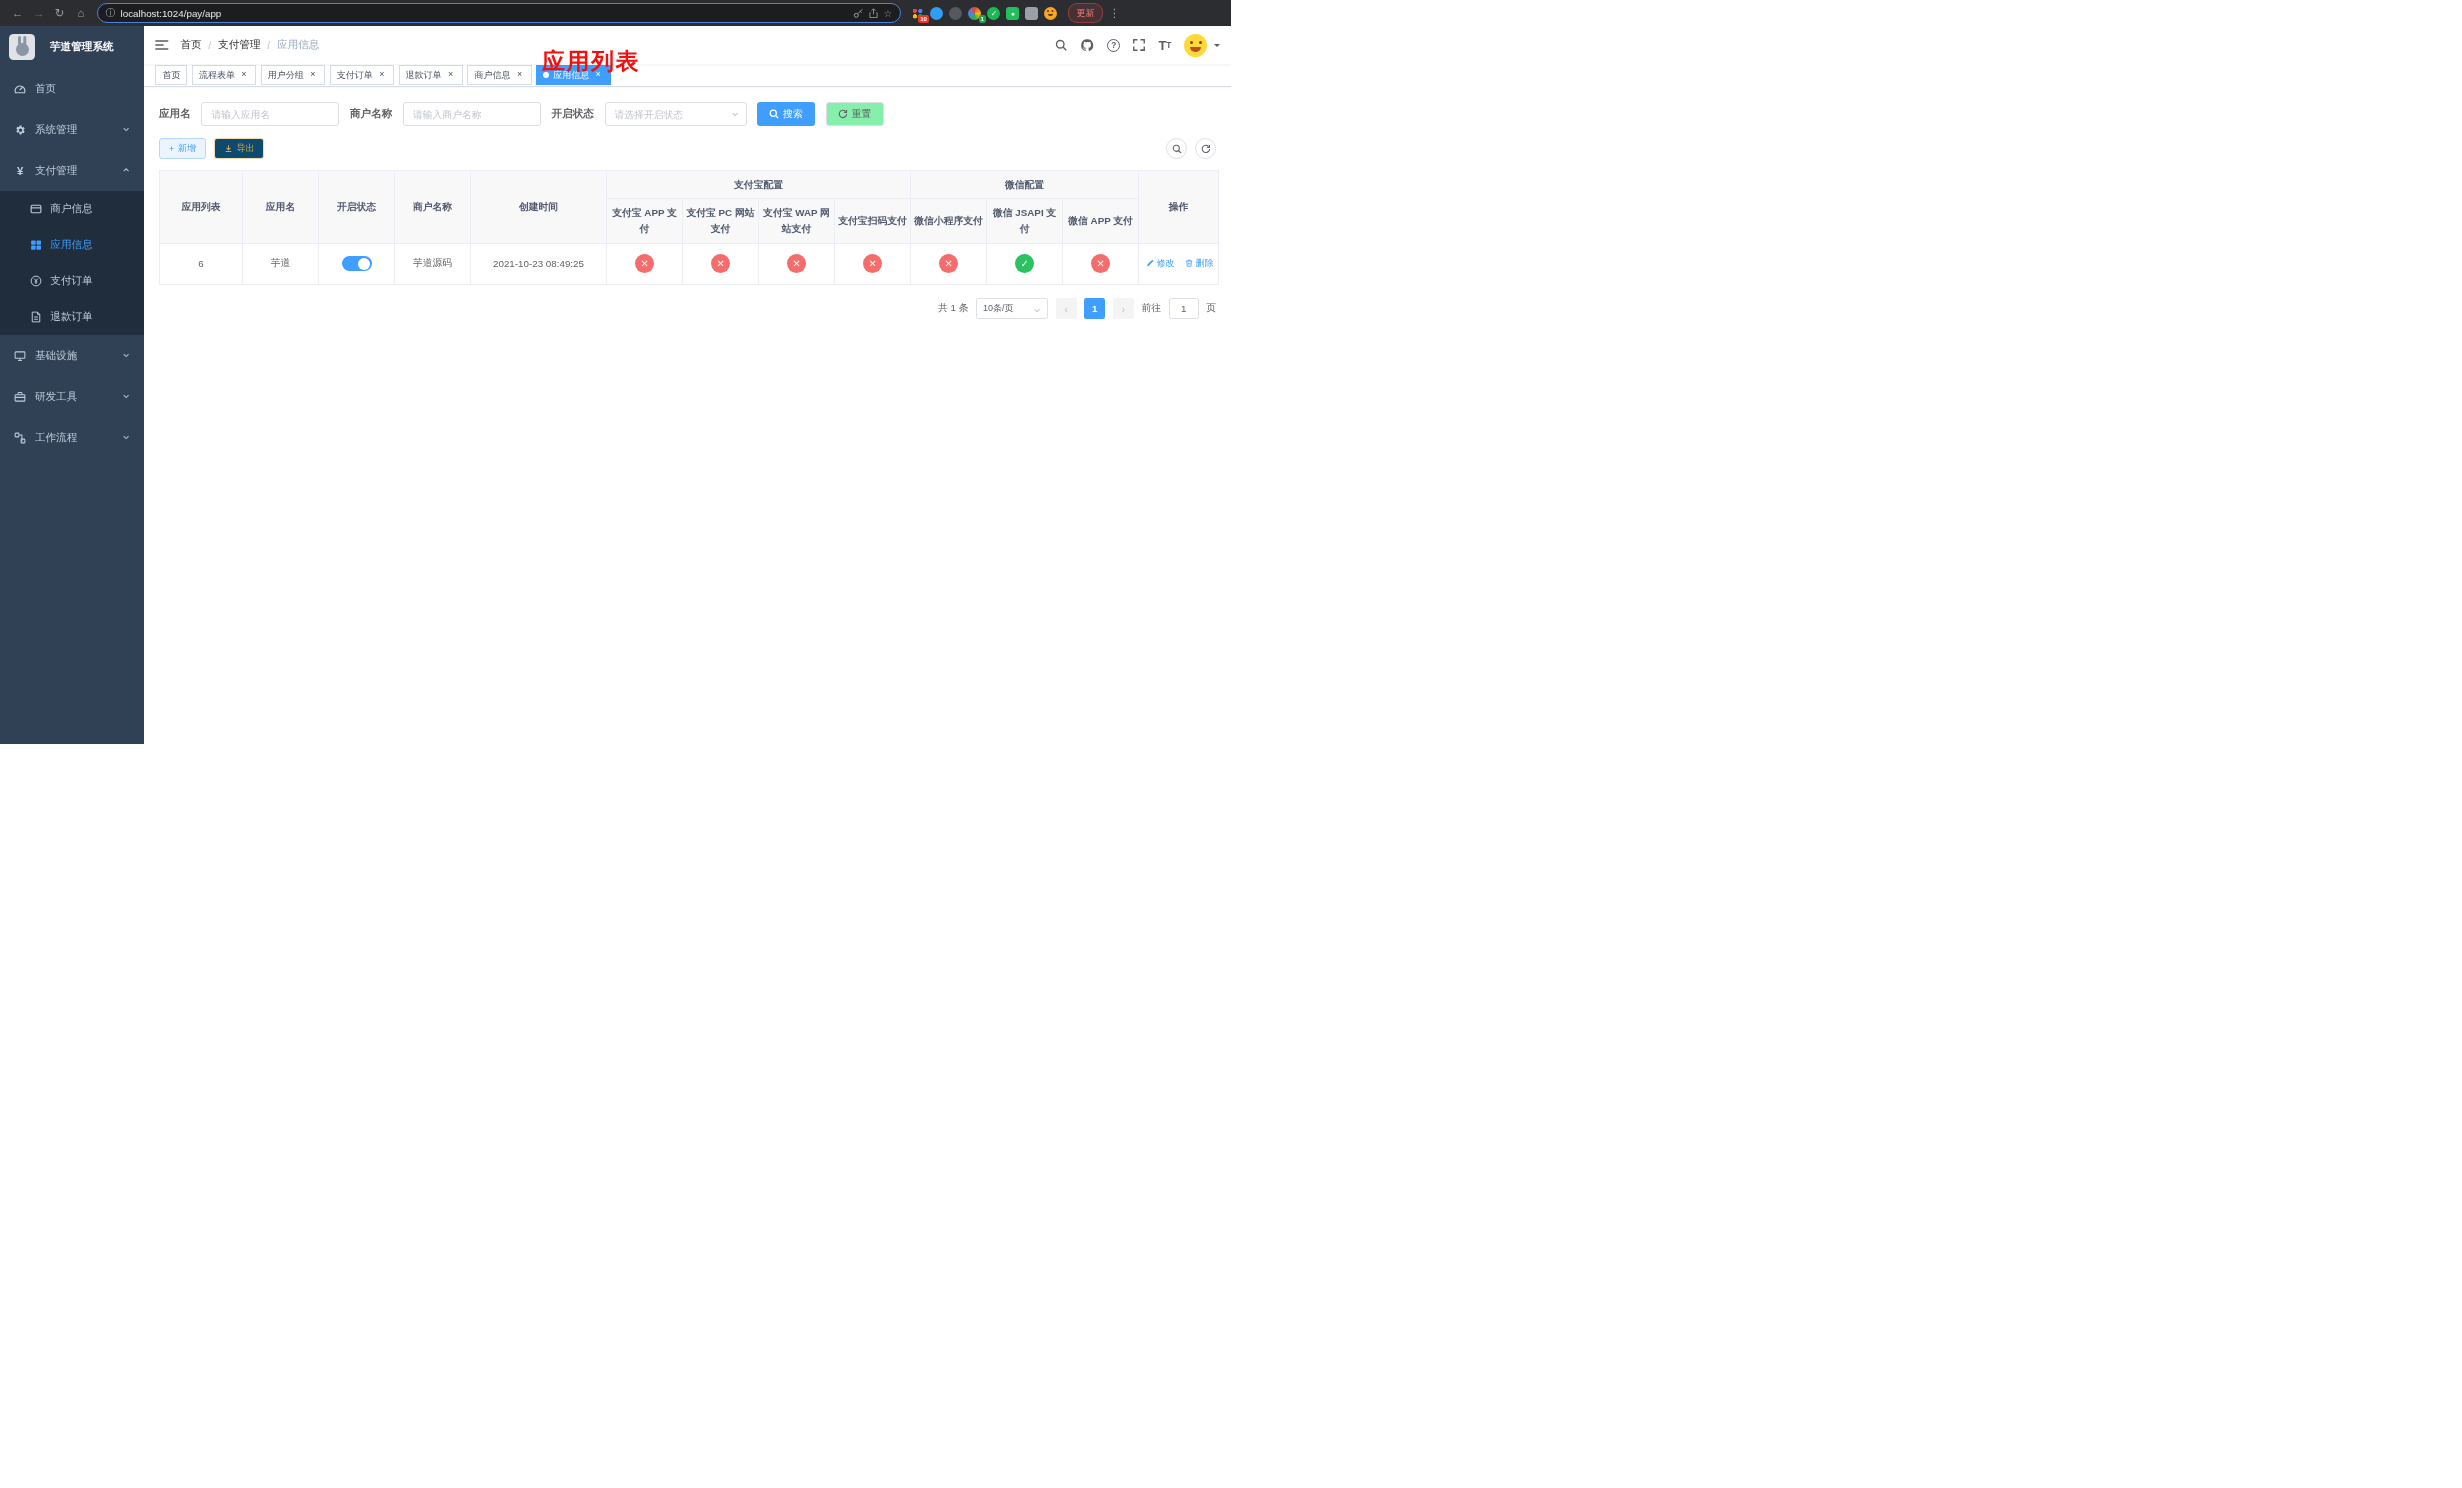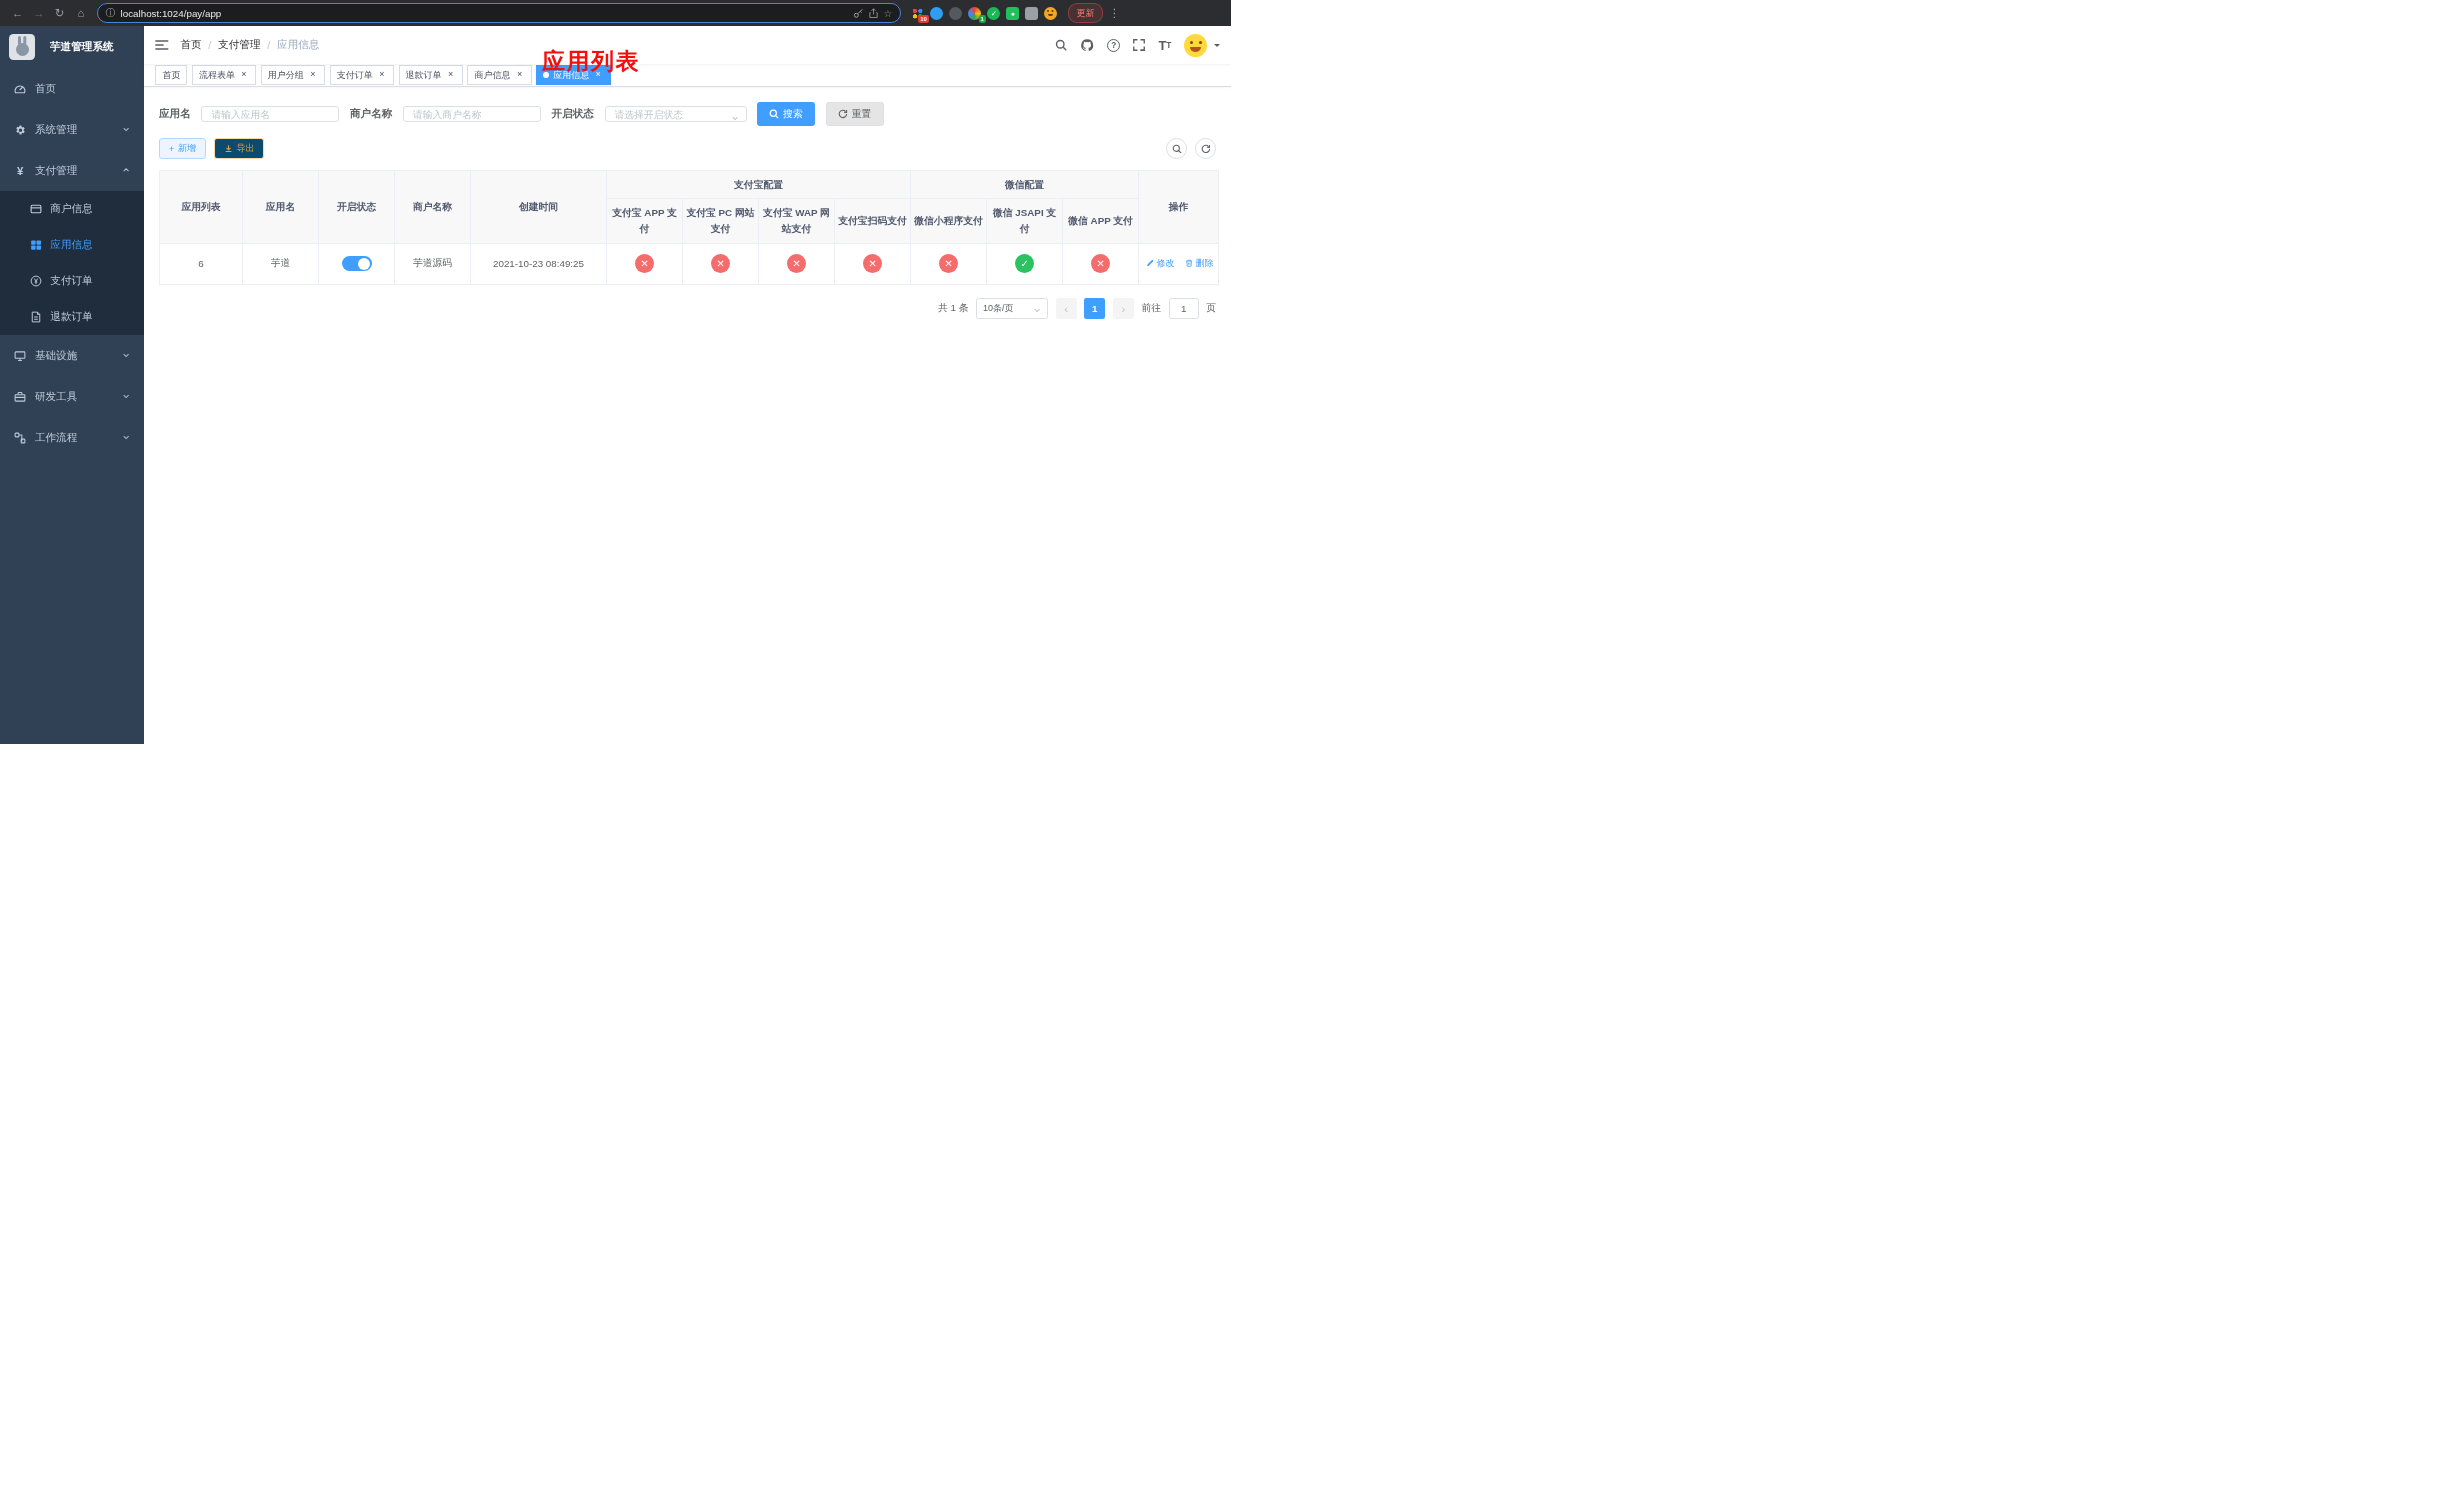--- a/index.html
+++ b/index.html
@@ -72,28 +72,28 @@
   .tag{height:19.7px;display:inline-flex;align-items:center;padding:0 6px;border:0.8px solid #d8dce5;background:#fff;color:#495060;font-size:9px;gap:3.8px;cursor:pointer;white-space:nowrap}
   .tag .dot{width:6px;height:6px;border-radius:50%;background:#fff;display:none;flex:none}
   .tag.active{background:#409eff;border-color:#409eff;color:#fff}
   .tag.active .dot{display:inline-block}
   .tag .x{font-size:9px;width:10.6px;height:10.6px;line-height:9px;text-align:center;border-radius:50%}
 
   
   .content{flex:1;padding:15px;background:#fff;overflow:hidden}
   .filter{display:flex;align-items:center;gap:10.6px}
   .f-label{font-weight:700;color:#606266;font-size:10.6px;white-space:nowrap}
-  .f-input{height:16px;border:0.8px solid #dcdfe6;border-radius:3px;padding:0 9px;font-size:9.8px;color:#606266;width:138px;outline:none;font-family:inherit;background:#fff}
+  .f-input{height:24px;border:0.8px solid #dcdfe6;border-radius:3px;padding:0 9px;font-size:9.8px;color:#606266;width:138px;outline:none;font-family:inherit;background:#fff}
   .f-input::placeholder{color:#c0c4cc}
   .f-select{position:relative;width:142px}
   .f-select .f-input{width:100%;padding-right:19.7px}
   .sel-caret{position:absolute;right:6.8px;top:8.3px;color:#c0c4cc;pointer-events:none}
   .btn{height:24px;border-radius:3px;font-size:9.8px;display:inline-flex;align-items:center;gap:3.8px;padding:0 11.4px;border:0.8px solid transparent;cursor:pointer;font-family:inherit;white-space:nowrap}
   .btn-primary{background:#409eff;color:#fff}
-  .btn-default{background:#e5e5e5;border-color:#dcdfe6;color:#606266}
+  .btn-default{background:#86efac;border-color:#dcdfe6;color:#606266}
   .toolbar{display:flex;align-items:center;margin-top:12px;gap:7.6px}
   .btn-sm{height:21px;font-size:9px;padding:0 9px}
   .btn-plain-primary{color:#409eff;background:#ecf5ff;border-color:#b3d8ff}
   .btn-plain-warning{color:#e6a23c;background:#0c4a6e;border-color:#f5dab1}
   .tool-right{margin-left:auto;display:flex;gap:7.6px}
   .circle-btn{width:21px;height:21px;border-radius:50%;border:0.8px solid #dcdfe6;background:#fff;color:#606266;display:flex;align-items:center;justify-content:center;cursor:pointer}
 
   
   .grid{width:100%;border-collapse:collapse;table-layout:fixed;margin-top:10.6px;font-size:9.8px}
   .grid th,.grid td{border:0.8px solid #ebeef5;text-align:center;vertical-align:middle;padding:6px 3px;color:#606266}

